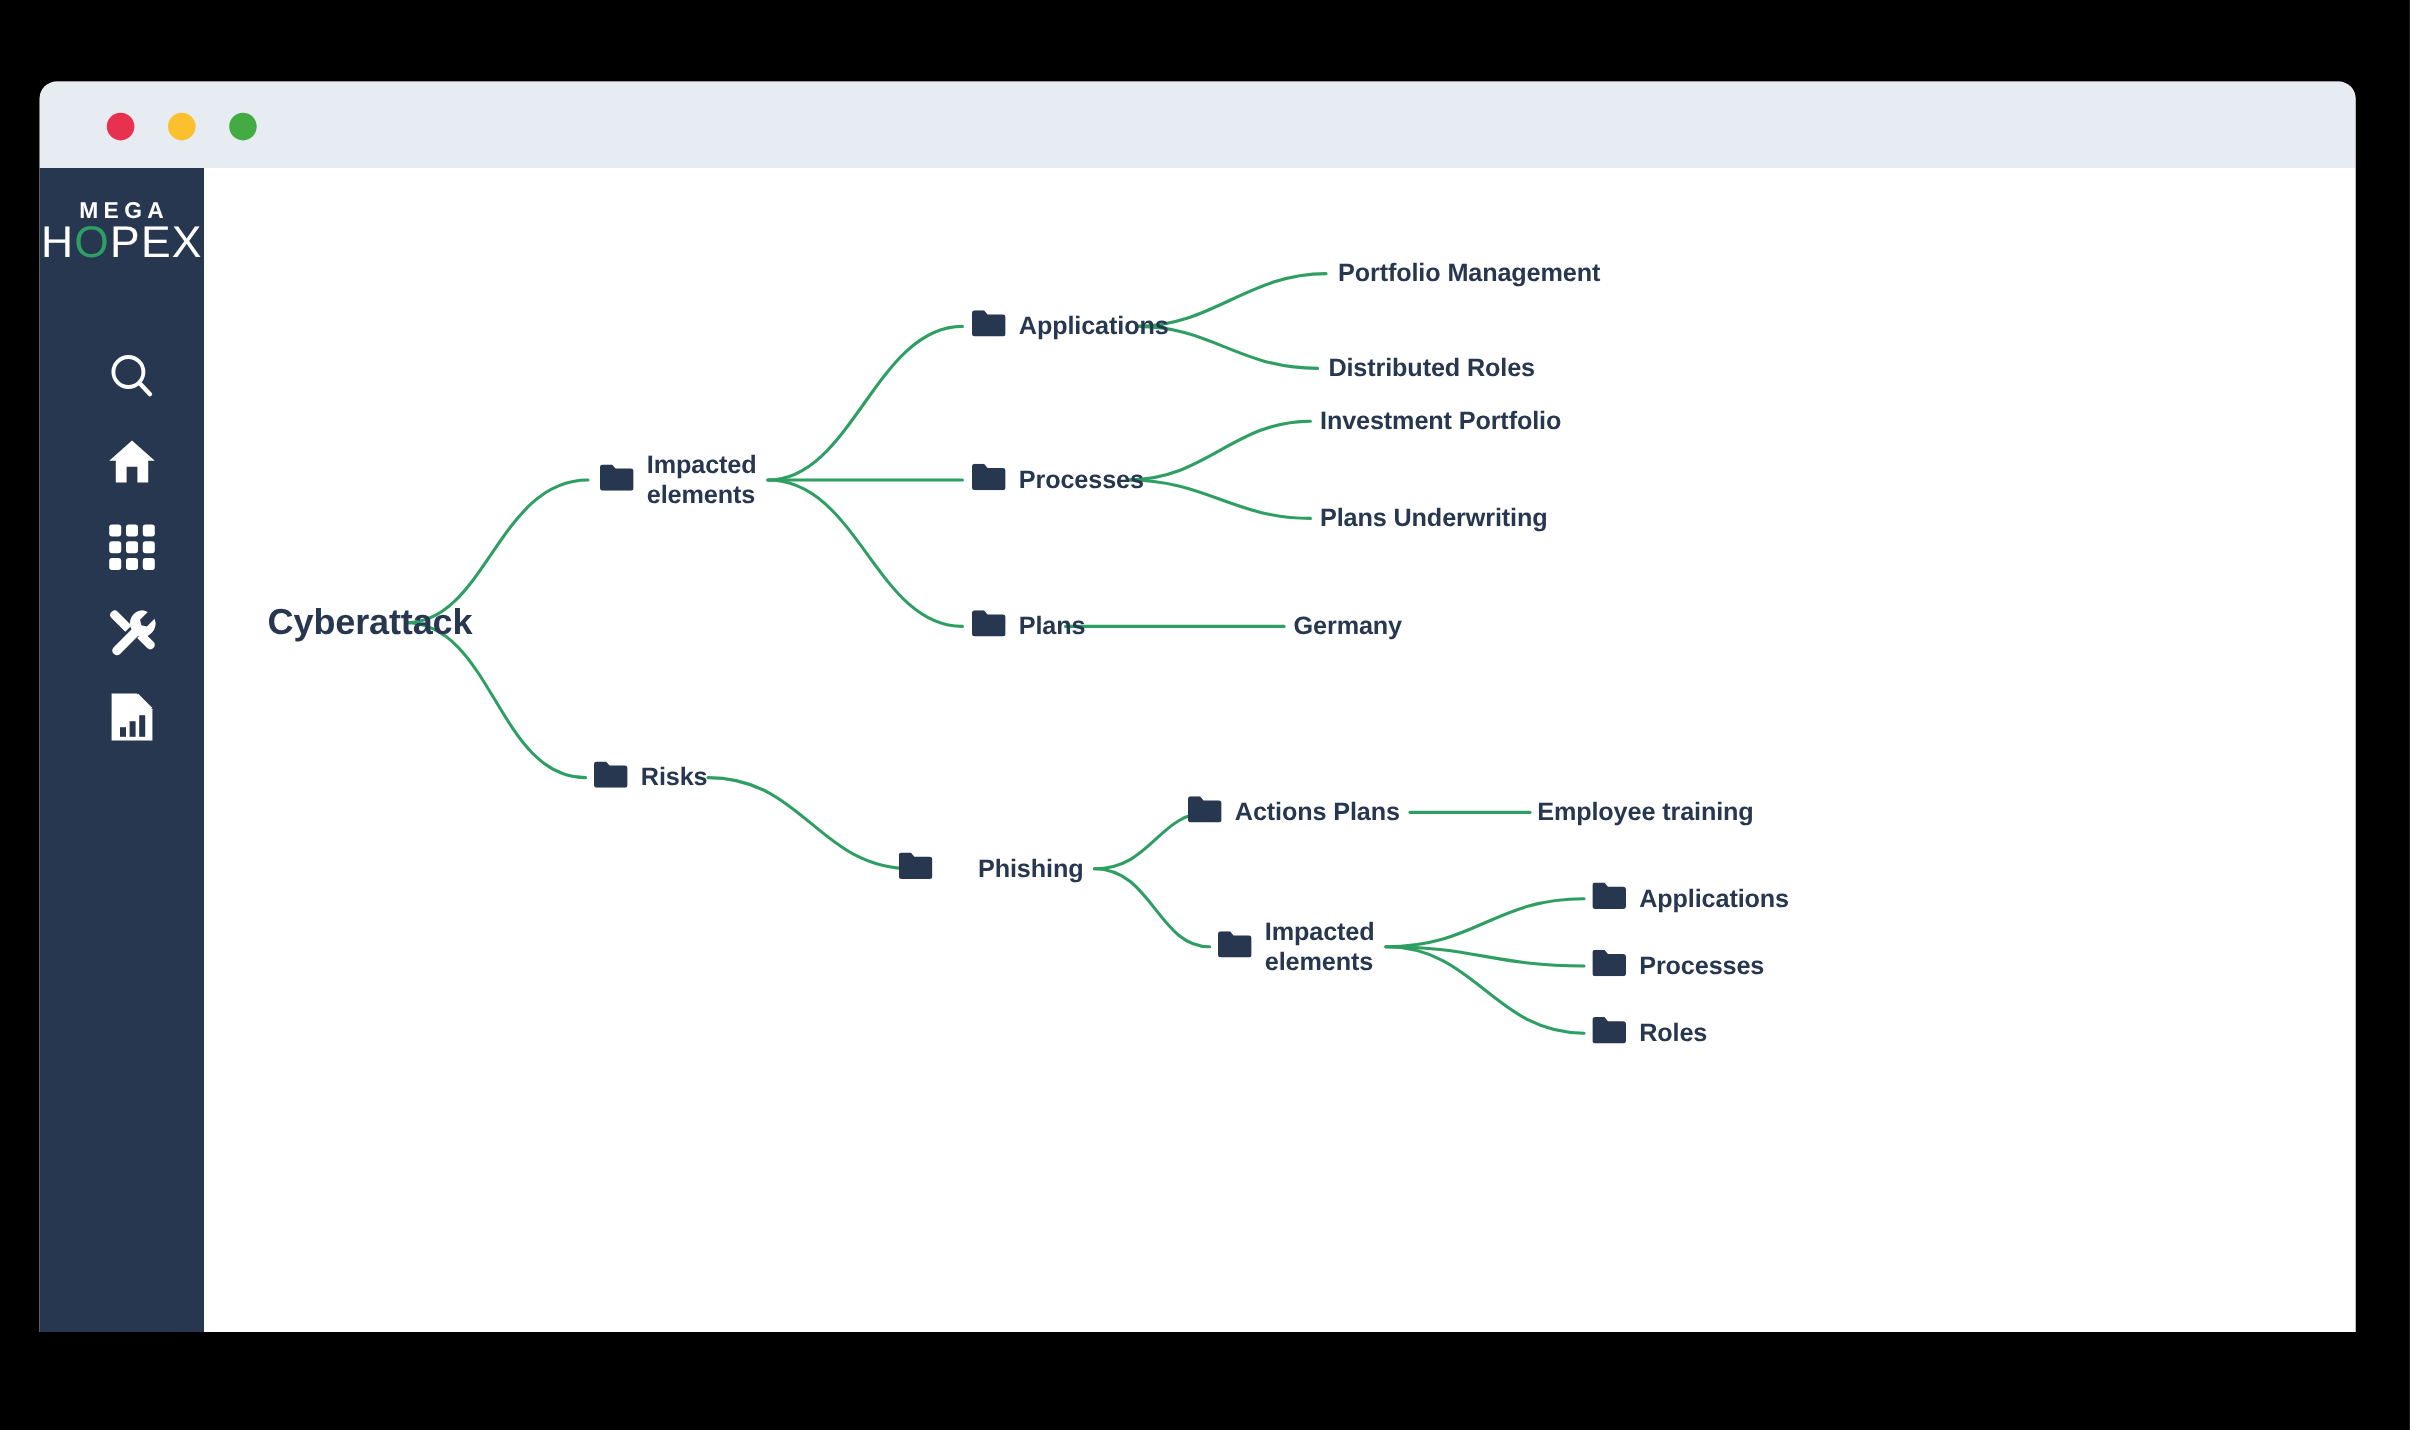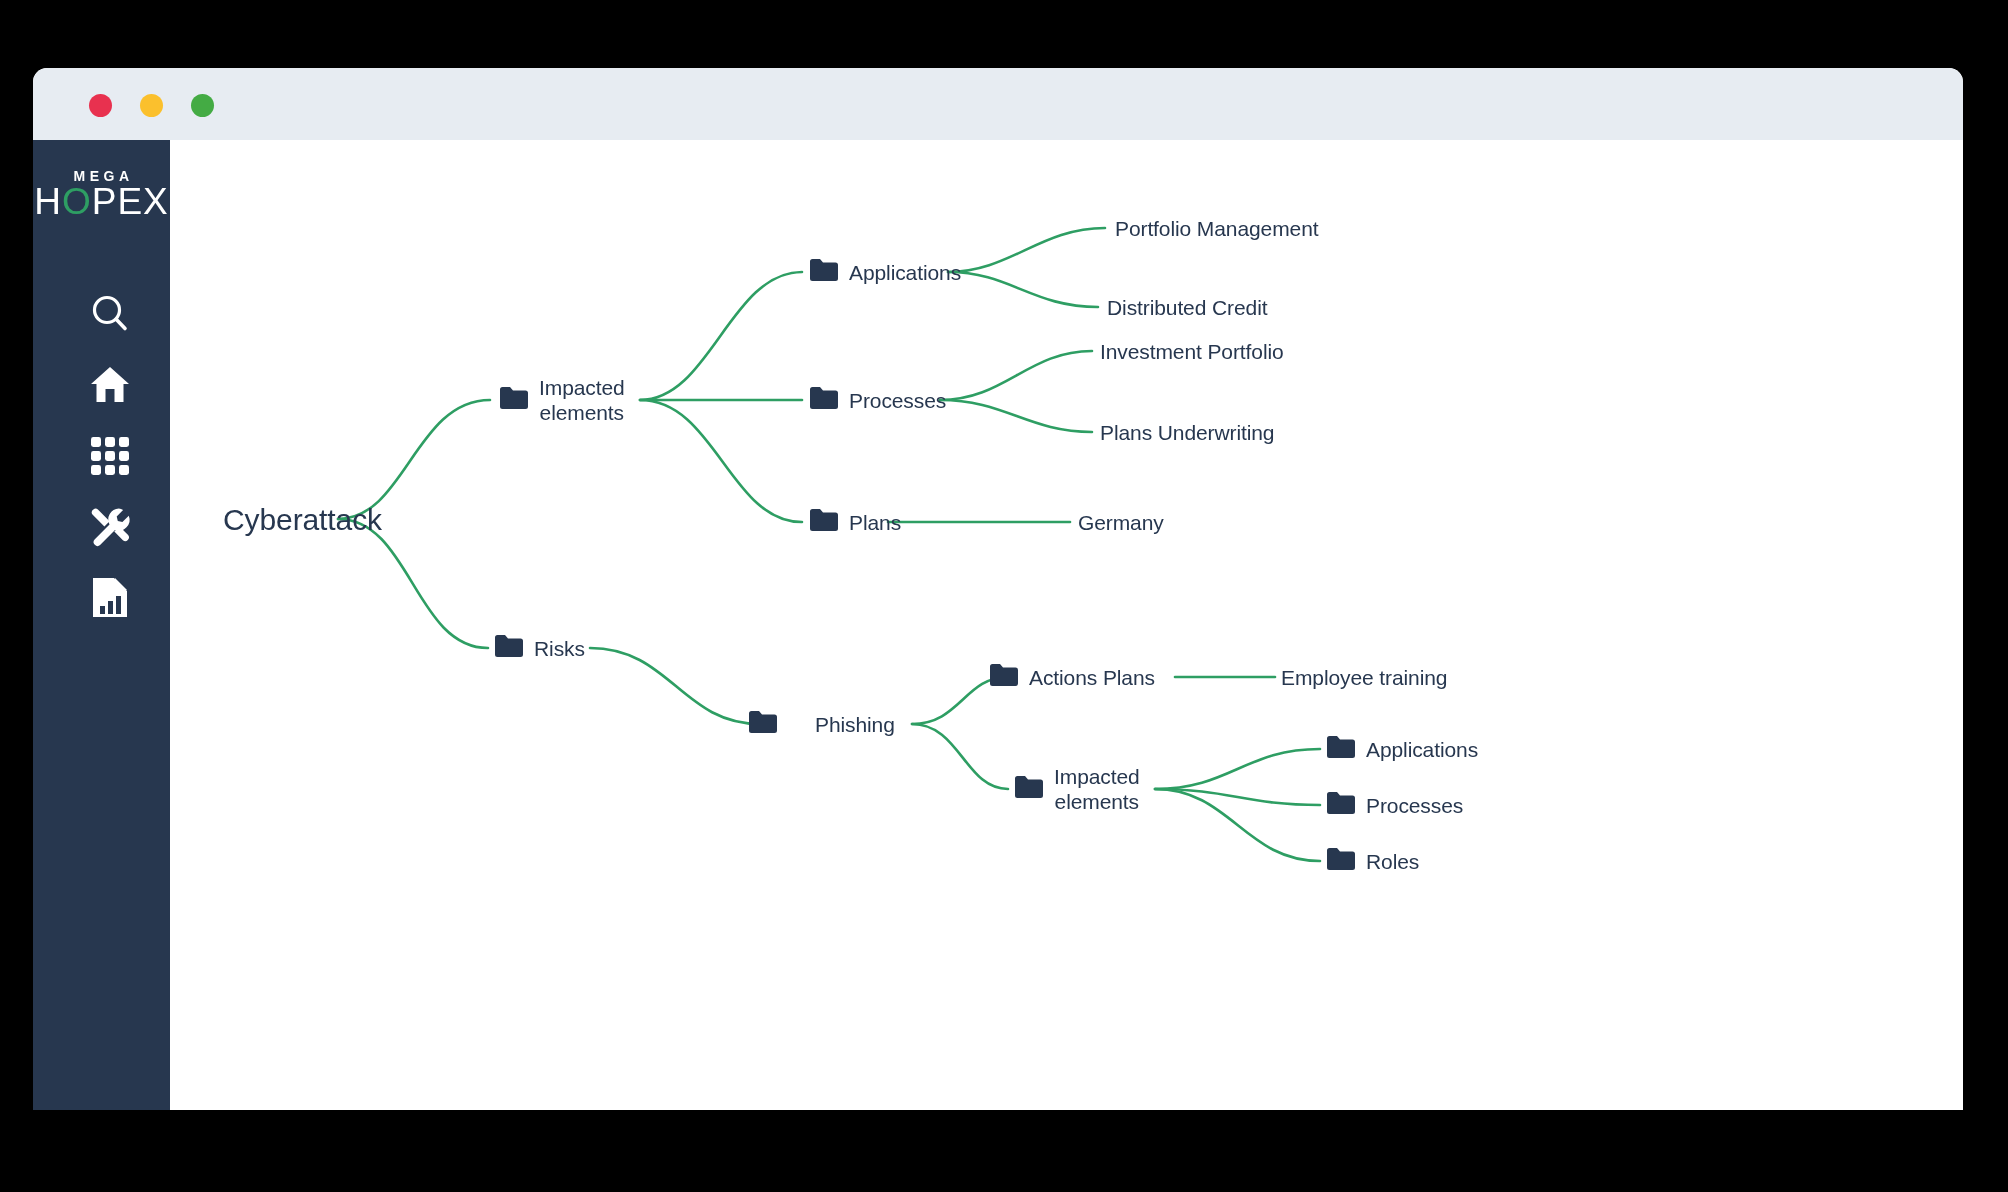--- a/index.html
+++ b/index.html
@@ -61,21 +61,21 @@
   #logo {
     position: absolute;
     left: 0; top: 28px;
     width: 137px;
     text-align: center;
     user-select: none;
   }
   #logo .mega {
     display: block;
     color: #ffffff;
-    font-size: 14px;
+    font-size: 19px;
     font-weight: bold;
     letter-spacing: 4.5px;
     line-height: 17px;
     padding-left: 4px;
   }
   #logo .hopex {
     display: block;
     color: #ffffff;
     font-size: 37px;
     font-weight: 300;
@@ -112,24 +112,23 @@
   .node {
     position: absolute;
     display: flex;
     align-items: center;
     white-space: nowrap;
   }
   .node .folder { margin-right: 11px; flex: 0 0 auto; }
   .node .label {
     color: #27374f;
     font-size: 21px;
-    font-weight: normal;
+    font-weight: bold;
     line-height: 25px;
     letter-spacing: -0.1px;
-    text-align: center;
   }
   .node .label.two-line { white-space: pre-line; }
   .node.root .label { font-size: 30px; }
 </style>
 </head>
 <body>
 
 <div id="stage">
   <div id="window">
 
@@ -260,21 +259,21 @@
             </svg>
         </span>
         <span class="label">Applications</span>
       </div>
 
       <div class="node" style="left:945px;top:88px;transform:translateY(-50%)">
         <span class="label">Portfolio Management</span>
       </div>
 
       <div class="node" style="left:937px;top:167px;transform:translateY(-50%)">
-        <span class="label">Distributed Credit</span>
+        <span class="label">Distributed Roles</span>
       </div>
 
       <div class="node" style="left:640px;top:260px;transform:translateY(-50%)">
         <span class="folder">
           <svg width="28" height="22" viewBox="0 0 28 22" aria-hidden="true">
               <path d="M0 2.5 A2.5 2.5 0 0 1 2.5 0 H10 L13 3.5 H25.5 A2.5 2.5 0 0 1 28 6 V19.5 A2.5 2.5 0 0 1 25.5 22 H2.5 A2.5 2.5 0 0 1 0 19.5 Z" fill="#27374f"></path>
             </svg>
         </span>
         <span class="label">Processes</span>
       </div>

